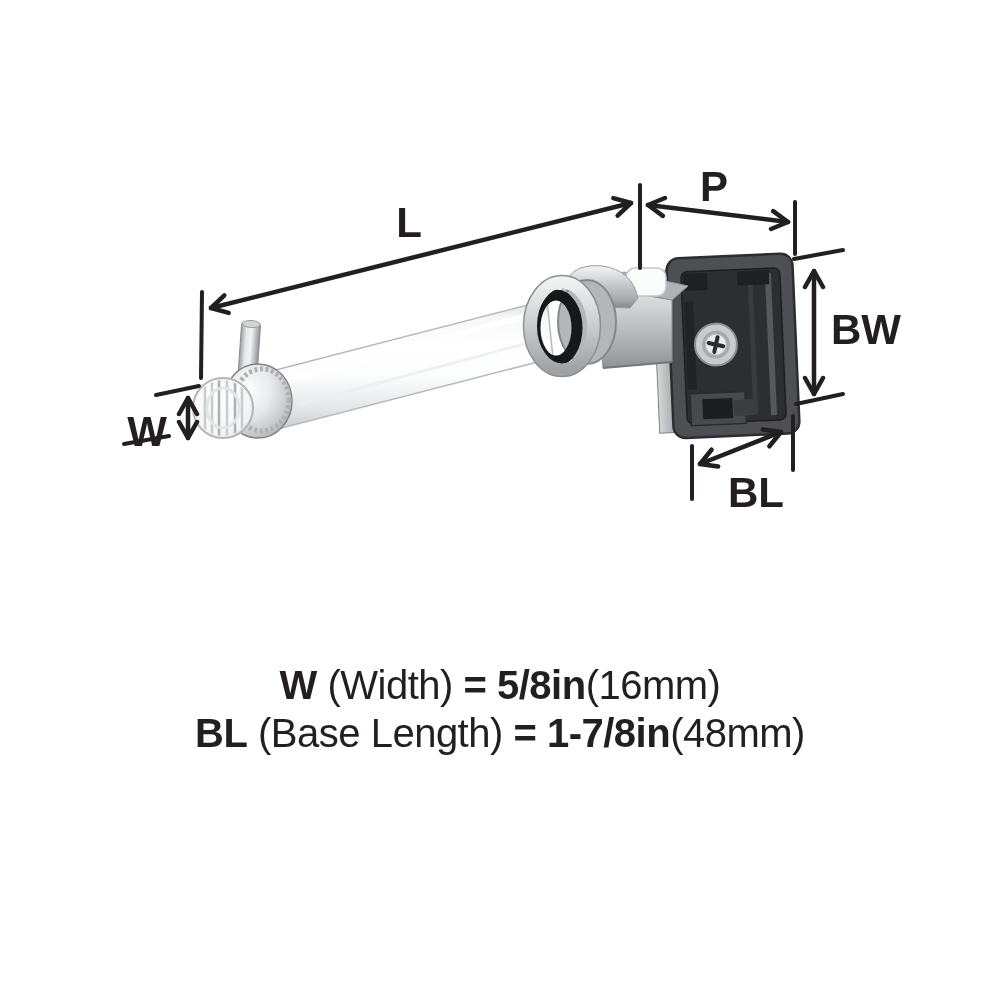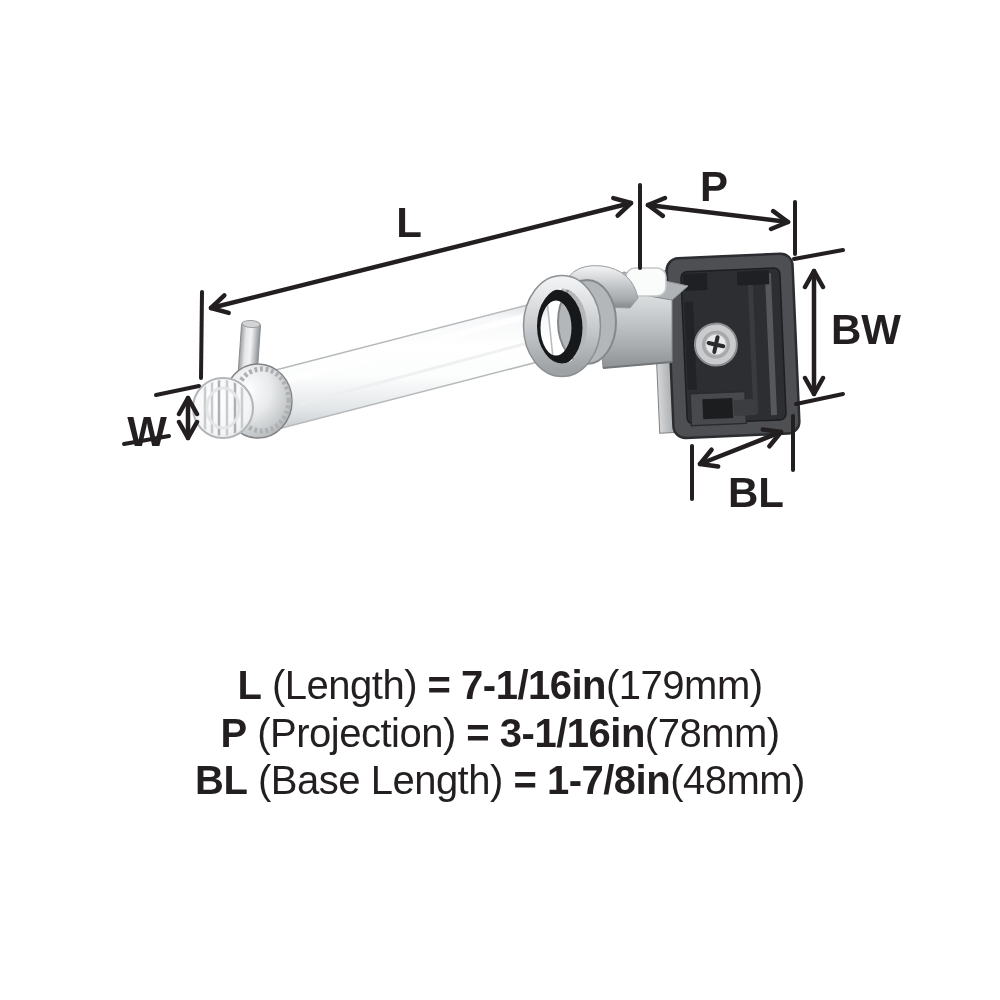--- a/index.html
+++ b/index.html
@@ -187,16 +187,15 @@
       <line x1="156" y1="395" x2="199" y2="386"></line>
       <line x1="124" y1="444" x2="169" y2="436"></line>
       <line x1="188" y1="398" x2="188" y2="438" stroke-width="4.5" marker-start="url(#arwS)" marker-end="url(#arwE)"></line>
       <text class="dim-label" x="147" y="446" stroke="none">W</text>
     </g>
   </g>
 </svg>
 </div>
 
 <div class="specs">
-  <div class="spec-row"><span class="b">L</span> <span class="r">(Length)</span> <span class="b">=</span> <span class="b">7-1/16in</span><span class="r">(179mm)</span></div>
-  <div class="spec-row"><span class="b">P</span> <span class="r">(Projection)</span> <span class="b">=</span> <span class="b">3-1/16in</span><span class="r">(78mm)</span></div>
+  <div class="spec-row"><span class="b">W</span> <span class="r">(Width)</span> <span class="b">=</span> <span class="b">5/8in</span><span class="r">(16mm)</span></div>
   <div class="spec-row"><span class="b">BL</span> <span class="r">(Base Length)</span> <span class="b">=</span> <span class="b">1-7/8in</span><span class="r">(48mm)</span></div>
 </div>
 
 </body></html>

